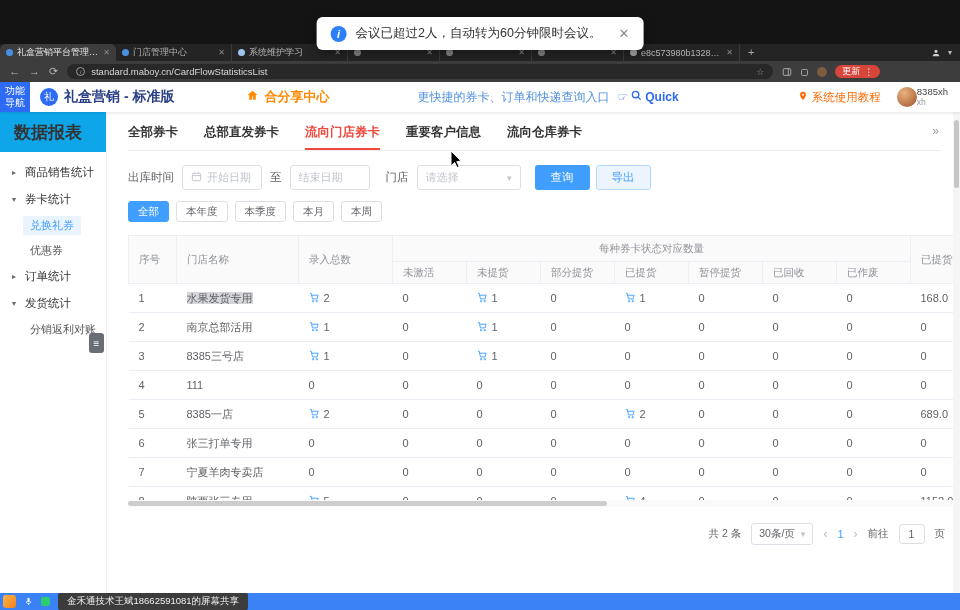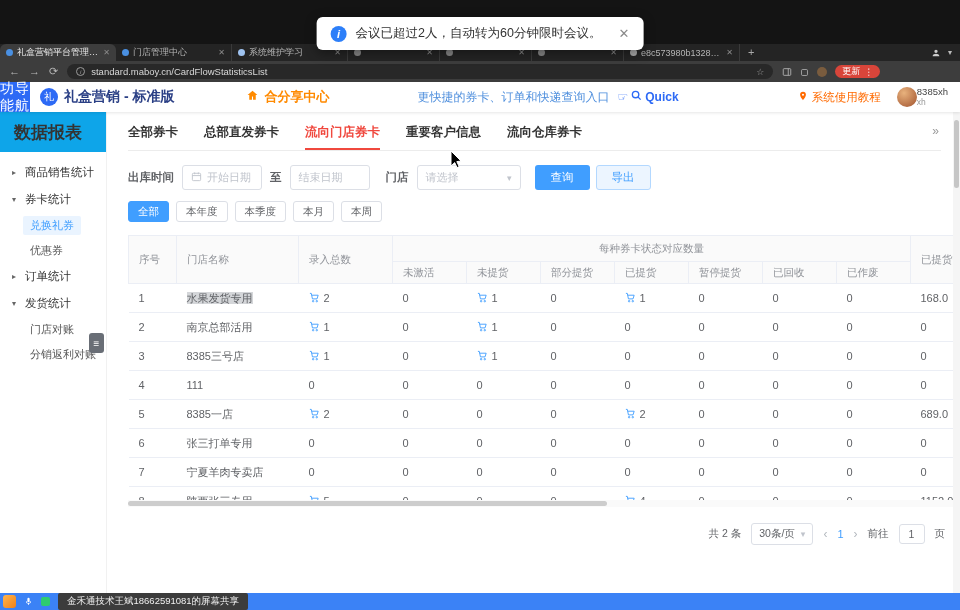--- a/index.html
+++ b/index.html
@@ -32,21 +32,21 @@
   .update-pill{background:#d8453a;border-radius:9px;height:13px;display:flex;align-items:center;gap:4px;padding:0 7px;color:#fff;font-size:9px;}
 
   
   .toast{position:absolute;top:17px;left:50%;transform:translateX(-50%);background:#fff;border-radius:6px;box-shadow:0 3px 12px rgba(0,0,0,.4);display:flex;align-items:center;gap:9px;padding:8px 14px;z-index:60;white-space:nowrap;}
   .toast-i{width:16px;height:16px;border-radius:50%;background:#2d7ff9;color:#fff;font-size:11px;font-weight:bold;font-style:italic;display:flex;align-items:center;justify-content:center;flex:none;}
   .toast-text{font-size:12.5px;color:#333;}
   .toast-x{color:#8a8a8a;font-size:13px;margin-left:8px;}
 
   
   .appbar{position:absolute;top:82px;left:0;width:960px;height:30px;background:#fff;display:flex;align-items:center;box-shadow:0 1px 3px rgba(0,0,0,.1);z-index:5;}
-  .navbtn{width:30px;height:30px;background:#2d6af5;color:#fff;font-size:14px;line-height:1.25;display:flex;flex-direction:row;align-items:center;justify-content:center;flex:none;}
+  .navbtn{width:30px;height:30px;background:#2d6af5;color:#fff;font-size:10px;line-height:1.25;display:flex;flex-direction:column;align-items:center;justify-content:center;flex:none;}
   .brand{display:flex;align-items:center;gap:6px;margin-left:10px;}
   .brand-ic{width:18px;height:18px;border-radius:50%;background:#2d6af5;color:#fff;font-size:10px;display:flex;align-items:center;justify-content:center;}
   .brand-t{font-size:14px;font-weight:bold;color:#2a3f85;white-space:nowrap;}
   .share{display:flex;align-items:center;gap:5px;margin-left:72px;color:#ff8a00;font-size:13px;font-weight:bold;white-space:nowrap;}
   .promo{margin-left:88px;color:#4f8fdd;font-size:12px;white-space:nowrap;}
   .quick{display:flex;align-items:center;gap:3px;color:#2d6af5;margin-left:8px;font-size:12px;font-weight:bold;}
   .quick .hand{font-size:12px;font-weight:normal;}
   .tutorial{margin-left:auto;display:flex;align-items:center;gap:4px;color:#ff6a00;font-size:11.5px;white-space:nowrap;}
   .user{display:flex;align-items:center;margin:0 12px 0 16px;}
   .avatar{width:20px;height:20px;border-radius:50%;background:radial-gradient(circle at 35% 30%,#e8b27d,#a0522d);}
@@ -68,21 +68,21 @@
   
   .content{position:absolute;left:107px;top:112px;right:7px;bottom:17px;background:#fff;padding:12px 0 0 21px;overflow:hidden;}
   .ctabs{display:flex;position:relative;border-bottom:1px solid #ececec;margin-right:12px;}
   .ctabs-flex{display:flex;}
   .ctab{font-size:12.5px;font-weight:bold;color:#333;padding-bottom:9px;margin-right:26px;position:relative;white-space:nowrap;}
   .ctab.active{color:#f0483e;}
   .ctab.active::after{content:"";position:absolute;left:0;right:0;bottom:0;height:2px;background:#f0483e;}
   .chev{position:absolute;right:2px;top:0;color:#999;font-size:12px;}
 
   .filters{display:flex;align-items:center;margin-top:14px;font-size:11.5px;color:#606266;}
-  .flabel{margin-right:8px;white-space:nowrap;font-weight:bold;}
+  .flabel{margin-right:8px;white-space:nowrap;}
   .inp{height:25px;border:1px solid #dcdfe6;border-radius:3px;display:flex;align-items:center;gap:5px;padding:0 8px;color:#c0c4cc;font-size:11px;background:#fff;}
   .inp.date{width:80px;margin-right:8px;}
   .inp.sel{width:104px;justify-content:space-between;margin-right:0;}
   .sel-caret{color:#c0c4cc;font-size:9px;}
   .btn{height:25px;padding:0 15px;border-radius:3px;font-size:11.5px;display:flex;align-items:center;border:1px solid transparent;white-space:nowrap;}
   .btn.primary{background:#409eff;color:#fff;margin-left:14px;}
   .btn.plain{background:#ecf5ff;color:#409eff;border-color:#b3d8ff;margin-left:6px;}
 
   .quick-row{display:flex;gap:7px;margin-top:11px;}
   .qf{height:21px;padding:0 9px;font-size:10.5px;border:1px solid #dcdfe6;border-radius:3px;color:#606266;display:flex;align-items:center;background:#fff;white-space:nowrap;}
@@ -255,23 +255,20 @@
         <div class="side-child">
           <span class="pill">优惠券</span>
         </div>
         <div class="side-item">
           <span class="side-caret">▸</span>
           <span>订单统计</span>
         </div>
         <div class="side-item">
           <span class="side-caret">▾</span>
           <span>发货统计</span>
-        </div>
-        <div class="side-child">
-          <span class="pill">门店对账</span>
         </div>
         <div class="side-child">
           <span class="pill">分销返利对账</span>
         </div>
       </div>
     <div class="side-handle">≡</div>
   </div>
 
   <div class="content">
     <div class="ctabs">

